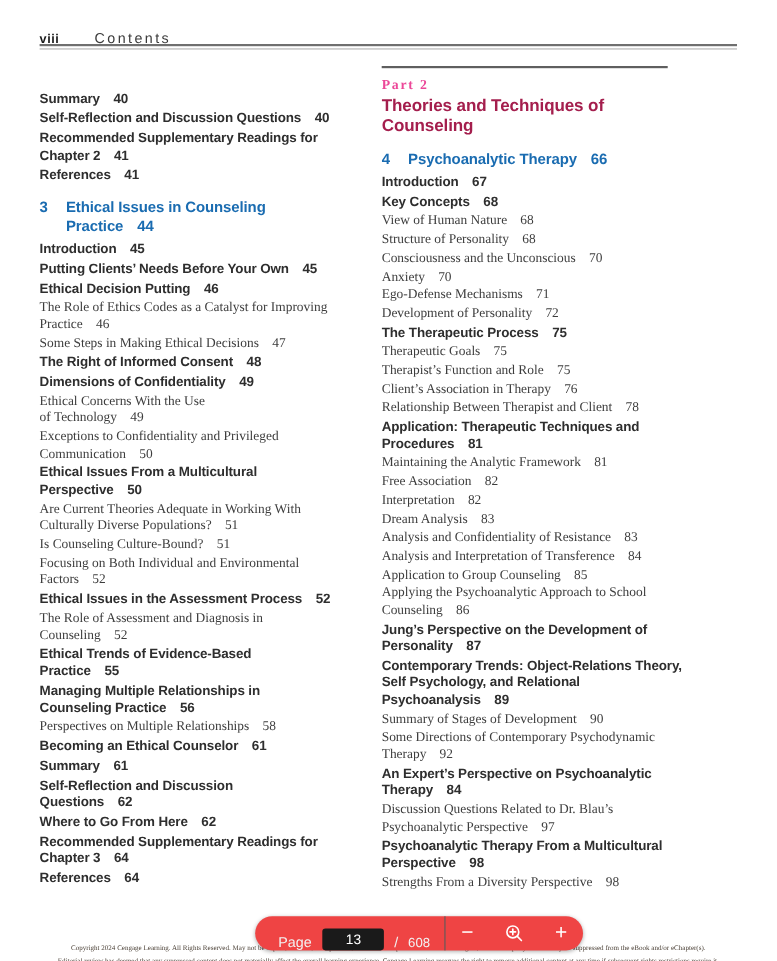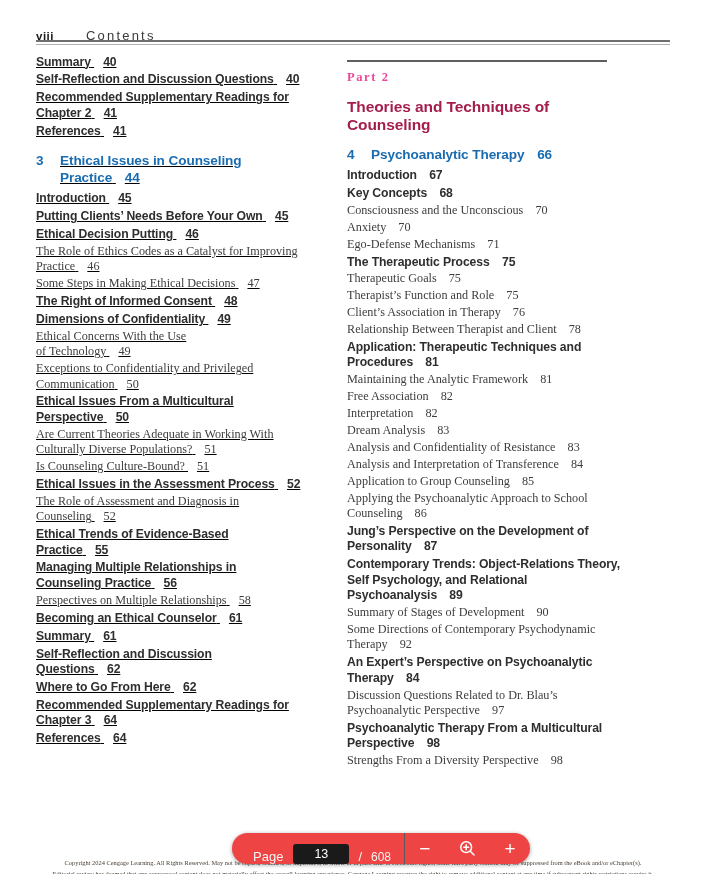--- a/index.html
+++ b/index.html
@@ -9,21 +9,21 @@
     font-family:"Liberation Sans",sans-serif;
   }
   
   .runhead{position:absolute;left:36px;top:26px;width:634px;}
   .folio{font-weight:bold;font-size:11.5px;color:#1a1a1a;letter-spacing:.5px;}
   .runtitle{font-size:13px;color:#3a3a3a;letter-spacing:2.2px;margin-left:32px;}
   .header-rule{position:absolute;left:36px;top:40px;width:634px;height:2px;
     border-top:2px solid #6f6f6f;border-bottom:1px solid #b0b0b0;}
   
   .col{position:absolute;}
-  .col-left{left:36px;top:52px;width:312px;text-decoration:underline;}
+  .col-left{left:36px;top:80px;width:312px;}
   .col-right{left:347px;top:58px;width:330px;}
   .entry{position:relative;}
   .entry .t{white-space:pre-line;}
   .entry .pg{margin-left:9px;}
   .entry.main{
     font-family:"Liberation Sans",sans-serif;font-weight:700;letter-spacing:-.1px;
     font-size:12.2px;line-height:15.4px;color:#2e2e2e;margin-top:2.5px;
   }
   .entry.sub{
     font-family:"Liberation Serif",serif;
@@ -34,21 +34,21 @@
     margin-top:13px;margin-bottom:5px;padding-left:24px;letter-spacing:-.1px;
   }
   .entry.chapter .num{position:absolute;left:0;top:0;}
   .entry.part-label{
     font-family:Liberation Serif, serif;font-weight:700;
     font-size:12.5px;line-height:15px;color:#ec4899;letter-spacing:1.6px;
     margin-top:8px;
   }
   .entry.part-title{
     font-weight:700;font-size:15.5px;line-height:17.5px;color:#a41e4d;
-    margin-top:13px;margin-bottom:10px;letter-spacing:-.1px;
+    margin-top:3px;margin-bottom:10px;letter-spacing:-.1px;
   }
   .part-rule{width:260px;height:2px;background:#5f5f5f;margin:2px 0 6px 0;}
   
   .nav-pill{
     position:absolute;left:232px;top:833px;width:298px;height:31px;
     background:#ef4444;border-radius:16px;z-index:5;
     display:flex;align-items:flex-end;box-shadow:0 1px 4px rgba(0,0,0,.35);
     color:#ffffff;
   }
   .pg-label{font-size:13px;margin-left:21px;color:#f2f2f2;}
@@ -169,20 +169,26 @@
     
     <span class="t">Are Current Theories Adequate in Working With
 Culturally Diverse Populations?</span>
     <span class="pg">51</span>
   </div>
     <div class="entry sub">
     
     <span class="t">Is Counseling Culture-Bound?</span>
     <span class="pg">51</span>
   </div>
+    <div class="entry sub">
+    
+    <span class="t">Focusing on Both Individual and Environmental
+Factors</span>
+    <span class="pg">52</span>
+  </div>
     <div class="entry main">
     
     <span class="t">Ethical Issues in the Assessment Process</span>
     <span class="pg">52</span>
   </div>
     <div class="entry sub">
     
     <span class="t">The Role of Assessment and Diagnosis in
 Counseling</span>
     <span class="pg">52</span>
@@ -260,32 +266,47 @@
     <span class="t">Introduction</span>
     <span class="pg">67</span>
   </div>
     <div class="entry main">
     
     <span class="t">Key Concepts</span>
     <span class="pg">68</span>
   </div>
     <div class="entry sub">
     
+    <span class="t">View of Human Nature</span>
+    <span class="pg">68</span>
+  </div>
+    <div class="entry sub">
+    
+    <span class="t">Structure of Personality</span>
+    <span class="pg">68</span>
+  </div>
+    <div class="entry sub">
+    
     <span class="t">Consciousness and the Unconscious</span>
     <span class="pg">70</span>
   </div>
     <div class="entry sub">
     
     <span class="t">Anxiety</span>
     <span class="pg">70</span>
   </div>
     <div class="entry sub">
     
     <span class="t">Ego-Defense Mechanisms</span>
     <span class="pg">71</span>
+  </div>
+    <div class="entry sub">
+    
+    <span class="t">Development of Personality</span>
+    <span class="pg">72</span>
   </div>
     <div class="entry main">
     
     <span class="t">The Therapeutic Process</span>
     <span class="pg">75</span>
   </div>
     <div class="entry sub">
     
     <span class="t">Therapeutic Goals</span>
     <span class="pg">75</span>

